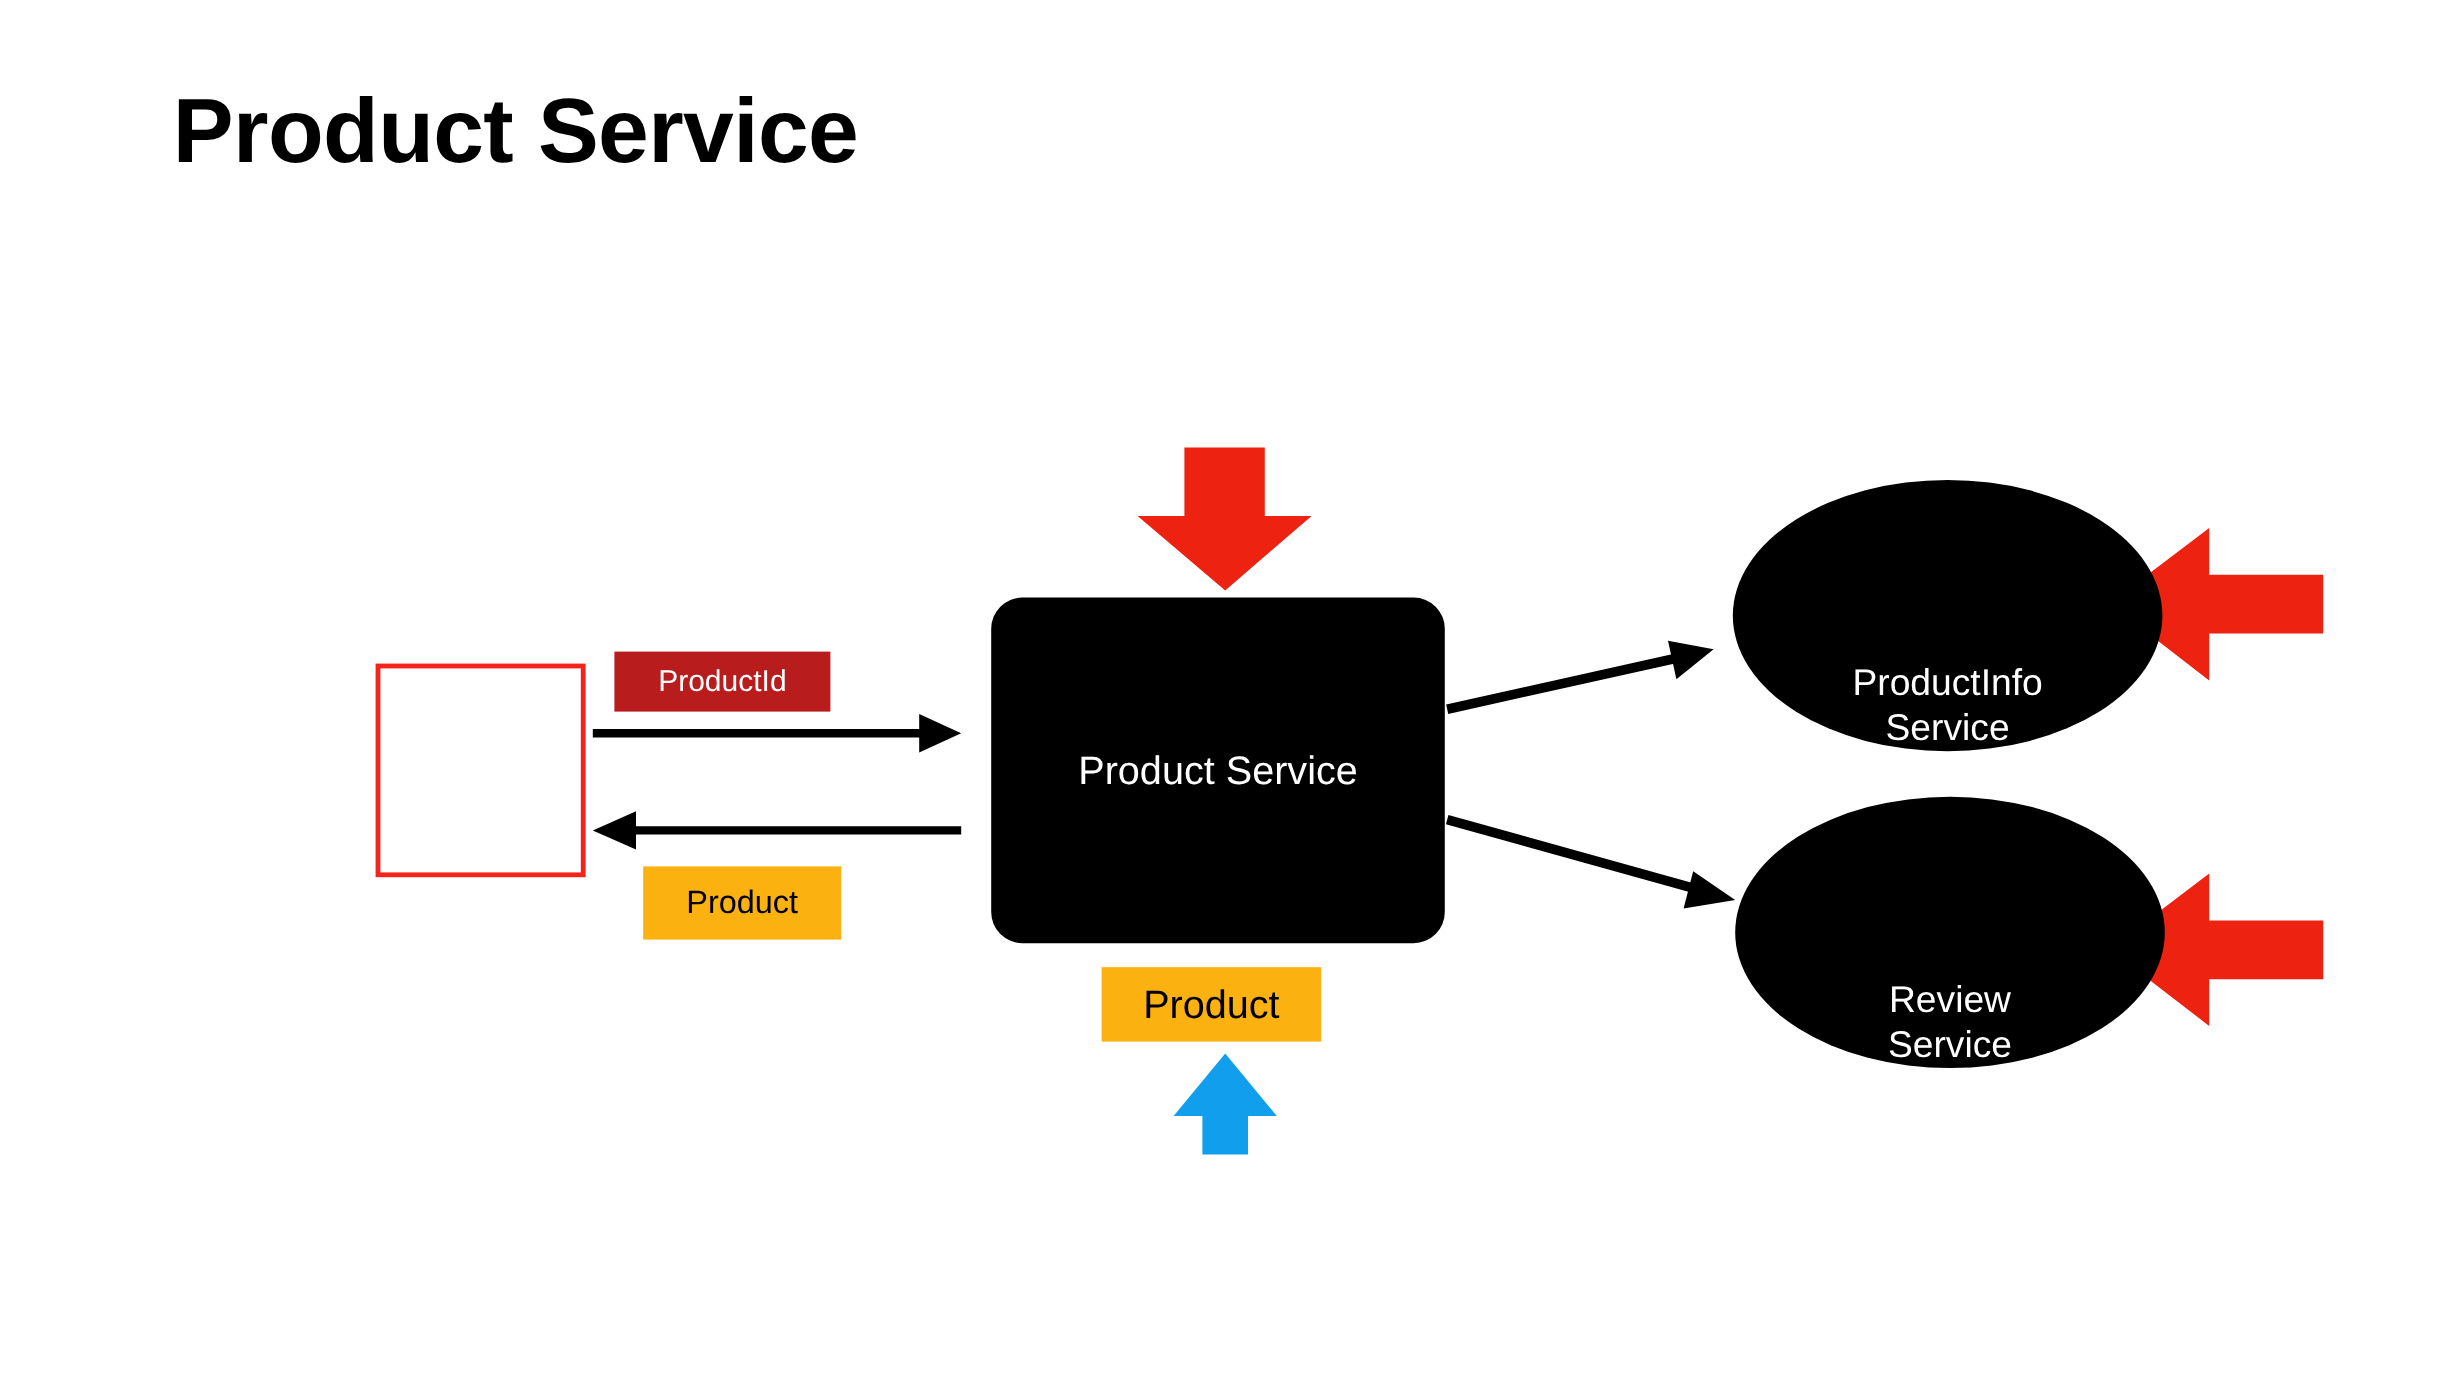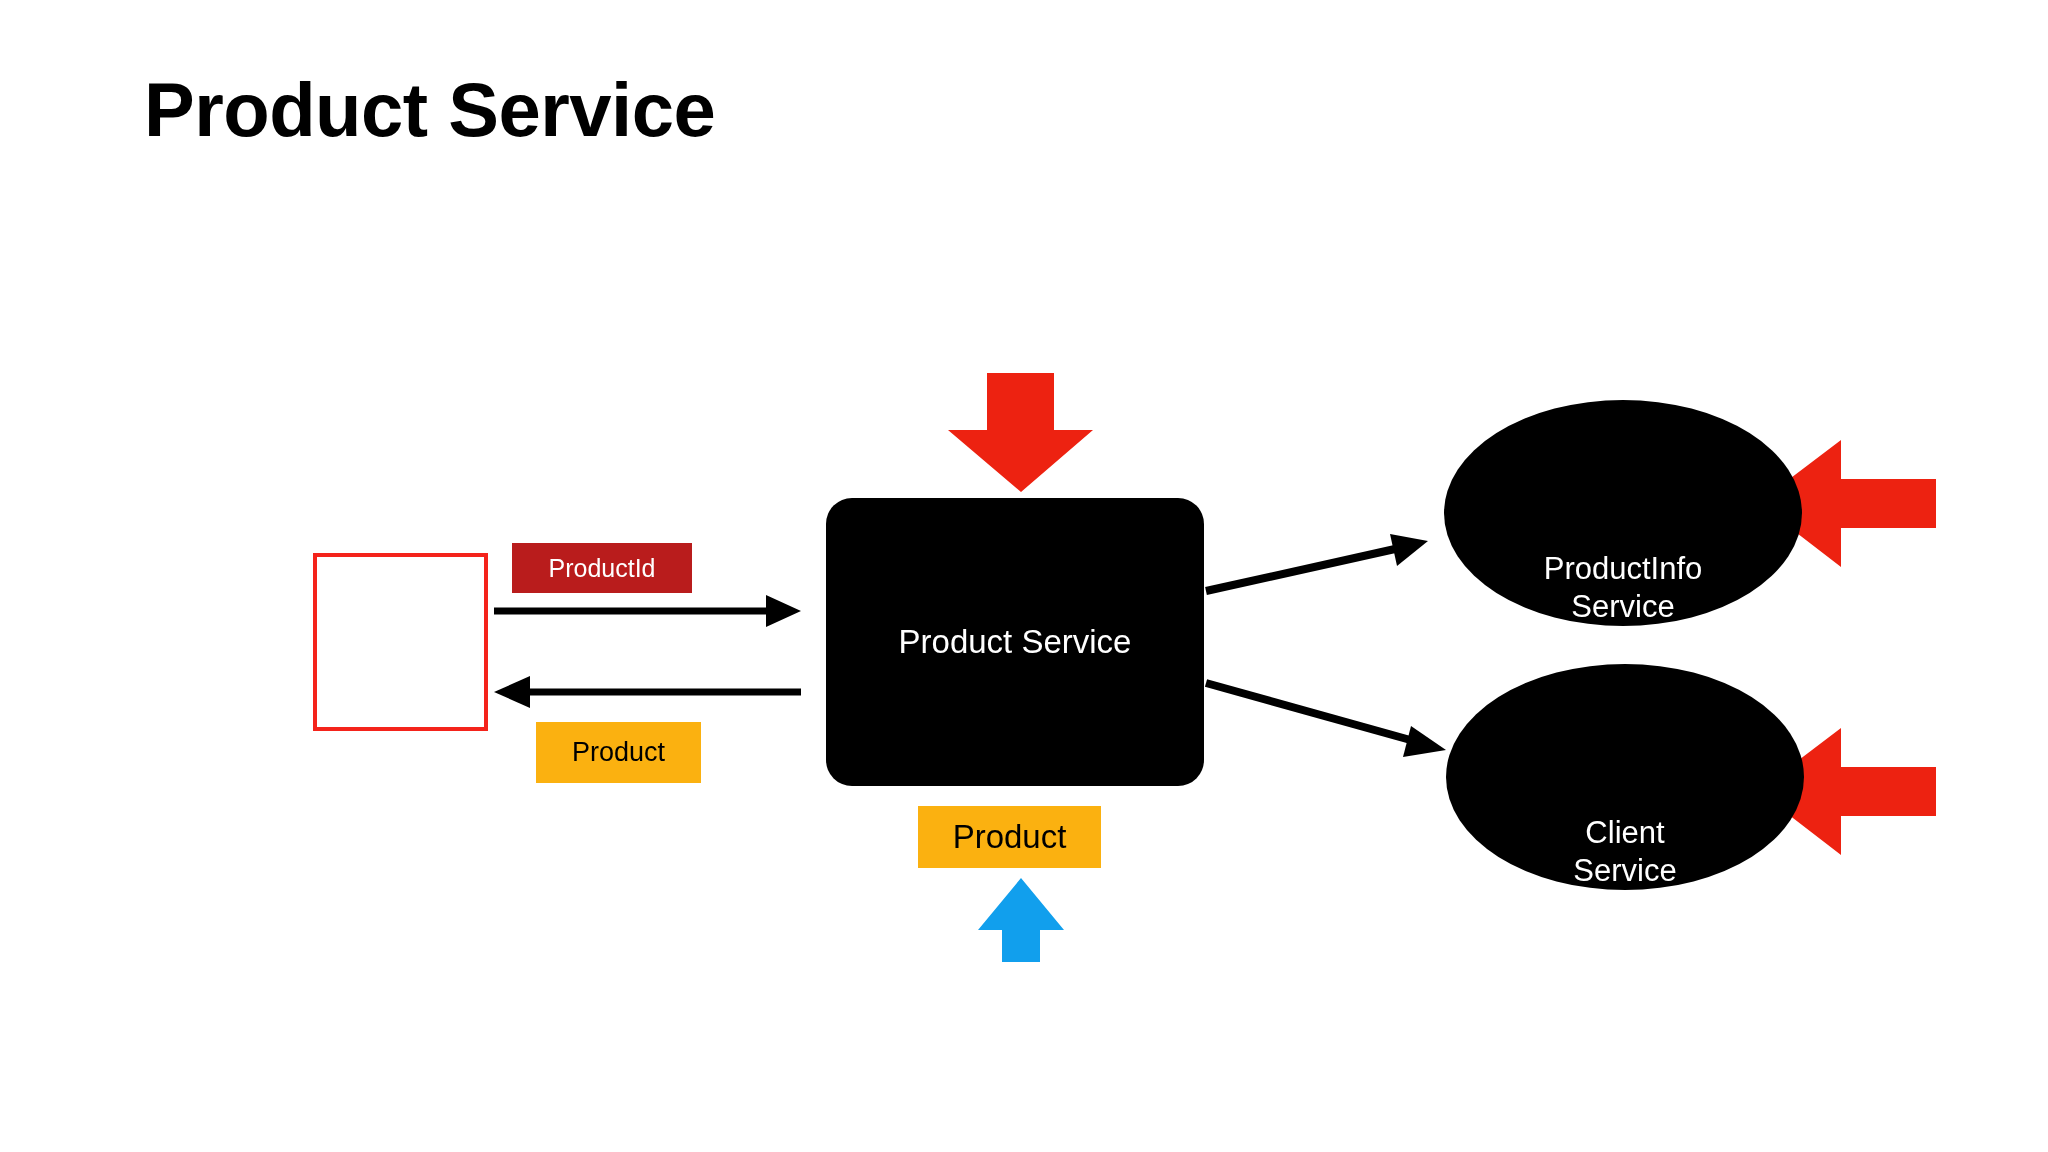--- a/index.html
+++ b/index.html
@@ -211,18 +211,18 @@
 
   <div id="productinfo-service" class="node-ellipse">
     <div>
       <div>ProductInfo</div>
       <div>Service</div>
     </div>
   </div>
 
   <div id="review-service" class="node-ellipse">
     <div>
-      <div>Client</div>
+      <div>Review</div>
       <div>Service</div>
     </div>
   </div>
 
 </div>
 
 </body></html>

